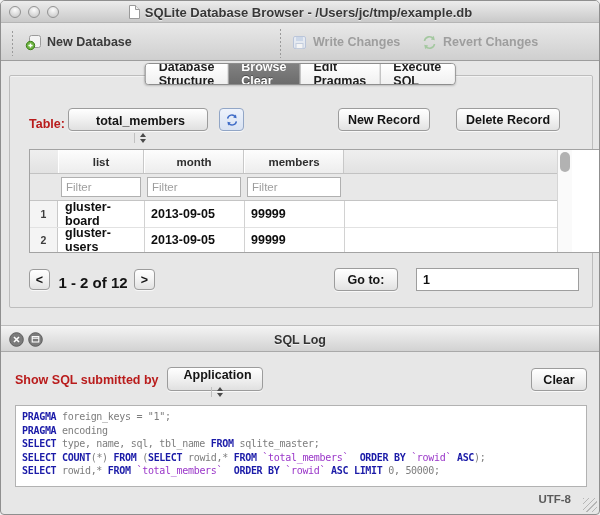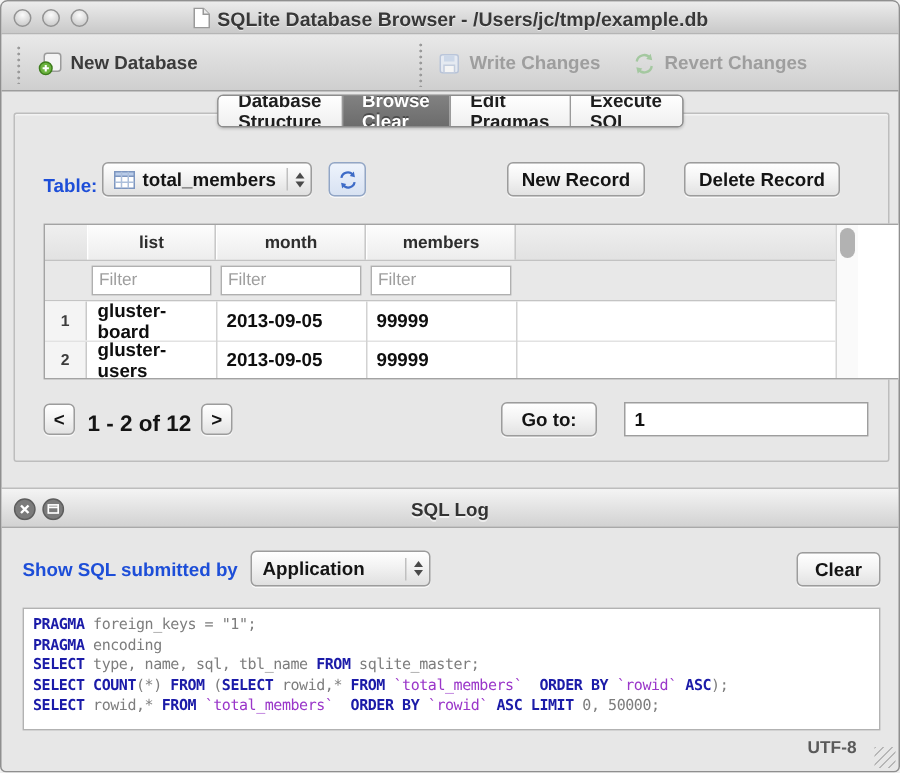--- a/index.html
+++ b/index.html
@@ -31,31 +31,31 @@
           box-shadow:0 1px 2px rgba(0,0,0,.18);z-index:3;}
   .tab{display:flex;align-items:center;padding:0 13px;font-size:12.5px;font-weight:600;color:#1d1d1d;
        background:linear-gradient(#ffffff,#f0f0f0);border-right:1px solid #9a9a9a;}
   .tab:last-child{border-right:none;}
   .tab.selected{background:linear-gradient(#818181,#6c6c6c);color:#fff;
                 text-shadow:0 -1px 0 rgba(0,0,0,.35);}
   
   .pane{position:absolute;left:8px;top:74px;width:584px;height:233px;
         border:1px solid #bdbdbd;border-radius:2px;background:#e7e7e7;
         box-shadow:inset 0 1px 0 rgba(255,255,255,.5);}
-  .lbl{position:absolute;font-size:12.5px;font-weight:600;color:#1d4ed8;}
+  .lbl{position:absolute;font-size:12.5px;font-weight:600;color:#b91c1c;}
   
   .btn{position:absolute;display:flex;align-items:center;justify-content:center;
        background:linear-gradient(#ffffff,#f4f4f4 45%,#e2e2e2);
        border:1px solid #9c9c9c;border-radius:4px;
        font-family:"Liberation Sans",sans-serif;font-size:12.5px;font-weight:600;color:#141414;
        box-shadow:0 1px 0 rgba(255,255,255,.7);cursor:default;}
   .combo{position:absolute;display:flex;align-items:center;gap:5px;padding:0 2px 0 7px;
          background:linear-gradient(#ffffff,#f2f2f2 45%,#e0e0e0);
          border:1px solid #9c9c9c;border-radius:4px;font-size:12.5px;font-weight:600;color:#141414;
-         box-shadow:0 1px 0 rgba(255,255,255,.7);}
+         box-shadow:0 1px 0 rgba(255,255,255,.7);flex-direction:column;}
   .combo .txt{flex:1;text-align:left;}
   .stepper{display:flex;flex-direction:column;align-items:center;gap:2px;width:14px;
            border-left:1px solid #c0c0c0;padding-left:3px;height:15px;justify-content:center;}
   .tri-up{width:0;height:0;border-left:3.5px solid transparent;border-right:3.5px solid transparent;
           border-bottom:4.5px solid #4a4a4a;}
   .tri-dn{width:0;height:0;border-left:3.5px solid transparent;border-right:3.5px solid transparent;
           border-top:4.5px solid #4a4a4a;}
   
   .grid{position:absolute;left:28px;top:148px;width:596px;height:104px;background:#fff;
         border:1px solid #a3a3a3;}
@@ -269,21 +269,21 @@
       <path d="M5 5l5 5M10 5l-5 5" stroke="#fff" stroke-width="1.6"></path>
     </svg>
     <svg class="dock-btn" style="left:27px;" viewBox="0 0 15 15">
       <circle cx="7.5" cy="7.5" r="6.8" fill="#7b7b7b" stroke="#5d5d5d"></circle>
       <rect x="4.2" y="4.6" width="6.6" height="5.4" fill="none" stroke="#fff" stroke-width="1.1"></rect>
       <path d="M4.2 6.2h6.6" stroke="#fff" stroke-width="1.1"></path>
     </svg>
   </div>
 
   <span class="lbl" style="left:14px;top:372px;">Show SQL submitted by</span>
-  <div class="combo" style="left:166px;top:366px;width:120px;height:24px;">
+  <div class="combo" style="left:166px;top:366px;width:96px;height:24px;">
     <span class="txt">Application</span>
     <span class="stepper">
         <span class="tri-up"></span>
         <span class="tri-dn"></span>
       </span>
   </div>
   <div class="btn" style="left:530px;top:367px;width:56px;height:23px;">
       <span>Clear</span>
     </div>
 

